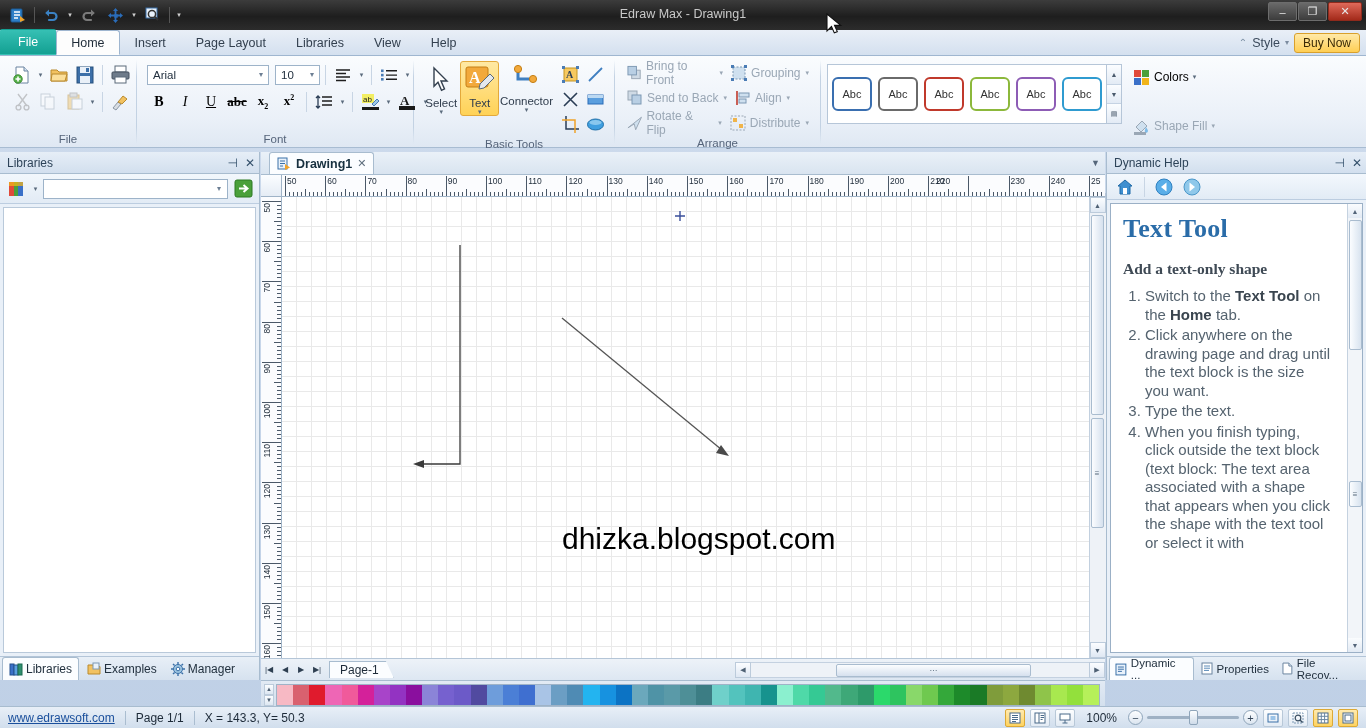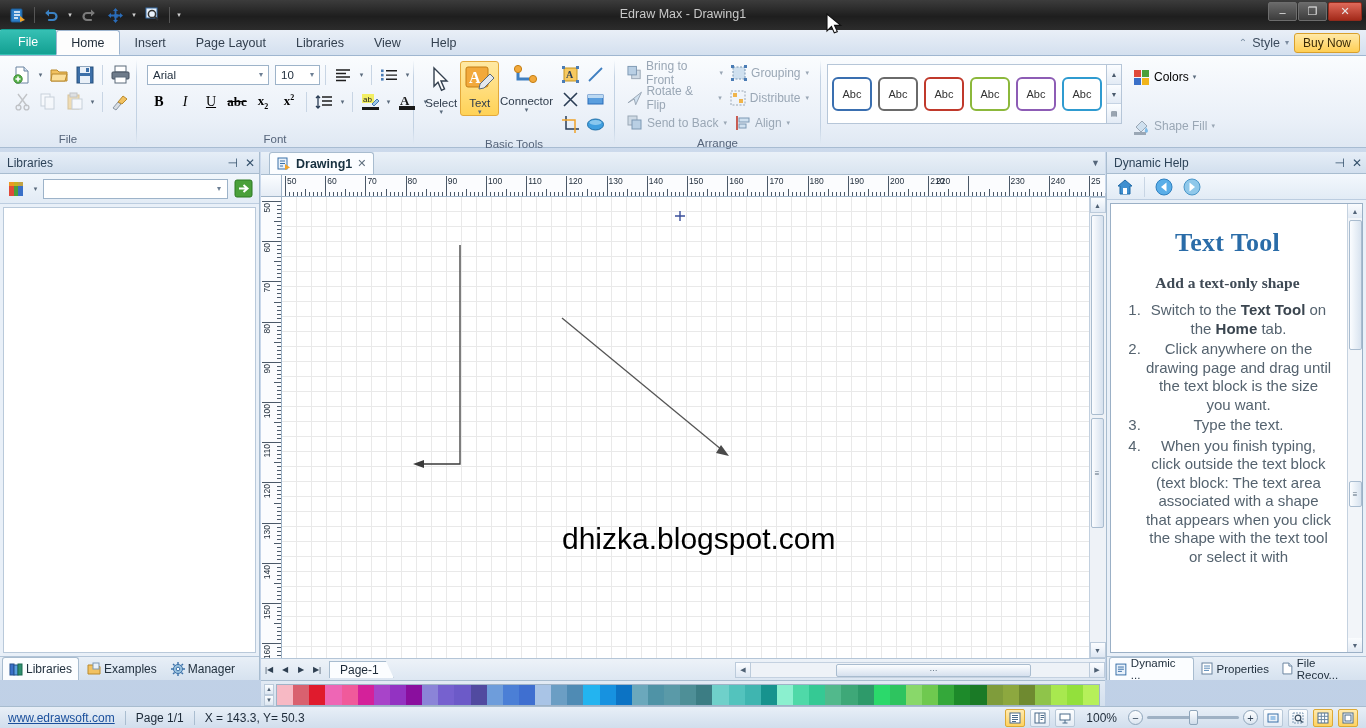--- a/index.html
+++ b/index.html
@@ -179,21 +179,21 @@
     display:flex; flex-direction:column;
   }
   .help-toolbar {
     height:26px; display:flex; align-items:center; gap:4px; padding:0 6px;
     background: linear-gradient(#f3f8fd,#e2ebf5); border-bottom:1px solid #bccde0;
   }
   .help-body {
     flex:1; background:#fff; margin:3px; border:1px solid #9bb0c6; overflow:hidden;
     position:relative;
   }
-  .help-content { padding:24px 16px 0 12px; width:237px;text-align:center; }
+  .help-content { padding:10px 16px 0 12px; width:237px; }
   .help-h1 { font-size:26px; font-weight:bold; color:#2a6ca8; font-family:"Liberation Serif", serif; letter-spacing:.3px;}
   .help-h2 { font-size:17px; font-weight:bold; color:#2a6ca8; margin-top:14px;}
   .help-h3 { font-size:15.5px; font-weight:bold; color:#3f4a55; margin-top:16px; font-family:"Liberation Serif", serif;}
   .help-ol { margin:9px 0 0 22px; }
   .help-ol li { font-size:15px; color:#55636f; line-height:18.5px; margin-bottom:2px;}
   .help-ol li b { color:#3a454f; }
   .help-scroll {
     position:absolute; right:0; top:0; width:15px; bottom:0;
     background:#f2f5f9; border-left:1px solid #c5d2e0;
     display:flex; flex-direction:column; align-items:center;
@@ -648,51 +648,51 @@
                 <rect x="0" y="13" width="3" height="3" fill="#4a7cb5"></rect>
                 <rect x="13" y="13" width="3" height="3" fill="#4a7cb5"></rect>
               </svg>
             <span>Grouping</span>
             <span class="ac">▾</span>
           </div>
         </div>
         <div class="arrrow">
           <div class="arrbtn">
             <svg width="16" height="16" viewBox="0 0 16 16">
+                <rect x="1" y="1" width="9" height="9" fill="#cfdae5" stroke="#9aa7b5"></rect>
+                <rect x="5" y="5" width="9" height="9" fill="#b9cfe4" stroke="#7d98b3"></rect>
+              </svg>
+            <span>Send to Back</span>
+            <span class="ac">▾</span>
+          </div>
+          <div class="arrbtn">
+            <svg width="16" height="16" viewBox="0 0 16 16">
+                <path d="M2 1v14" stroke="#c0392b" stroke-width="1.6"></path>
+                <rect x="4" y="3" width="10" height="4" fill="#cfe0ef" stroke="#7d98b3"></rect>
+                <rect x="4" y="9" width="7" height="4" fill="#cfe0ef" stroke="#7d98b3"></rect>
+              </svg>
+            <span>Align</span>
+            <span class="ac">▾</span>
+          </div>
+        </div>
+        <div class="arrrow">
+          <div class="arrbtn">
+            <svg width="16" height="16" viewBox="0 0 16 16">
                 <path d="M1 13L15 2 9 15 7.5 9z" fill="#cfe0ef" stroke="#9aa7b5"></path>
               </svg>
             <span>Rotate &amp; Flip</span>
             <span class="ac">▾</span>
           </div>
           <div class="arrbtn">
             <svg width="16" height="16" viewBox="0 0 16 16">
                 <rect x="1" y="1" width="14" height="14" fill="none" stroke="#9aa7b5" stroke-dasharray="2 1.5"></rect>
                 <rect x="3" y="3" width="4" height="4" fill="#f0b44a"></rect>
                 <rect x="9" y="9" width="4" height="4" fill="#f0b44a"></rect>
               </svg>
             <span>Distribute</span>
-            <span class="ac">▾</span>
-          </div>
-        </div>
-        <div class="arrrow">
-          <div class="arrbtn">
-            <svg width="16" height="16" viewBox="0 0 16 16">
-                <rect x="1" y="1" width="9" height="9" fill="#cfdae5" stroke="#9aa7b5"></rect>
-                <rect x="5" y="5" width="9" height="9" fill="#b9cfe4" stroke="#7d98b3"></rect>
-              </svg>
-            <span>Send to Back</span>
-            <span class="ac">▾</span>
-          </div>
-          <div class="arrbtn">
-            <svg width="16" height="16" viewBox="0 0 16 16">
-                <path d="M2 1v14" stroke="#c0392b" stroke-width="1.6"></path>
-                <rect x="4" y="3" width="10" height="4" fill="#cfe0ef" stroke="#7d98b3"></rect>
-                <rect x="4" y="9" width="7" height="4" fill="#cfe0ef" stroke="#7d98b3"></rect>
-              </svg>
-            <span>Align</span>
             <span class="ac">▾</span>
           </div>
         </div>
       </div>
       <div class="group-label">Arrange</div>
     </div>
     <div class="group-sep"></div>
 
     <div class="group" style="flex:1">
       <div class="group-body" style="padding-left:6px; padding-top:8px;">

